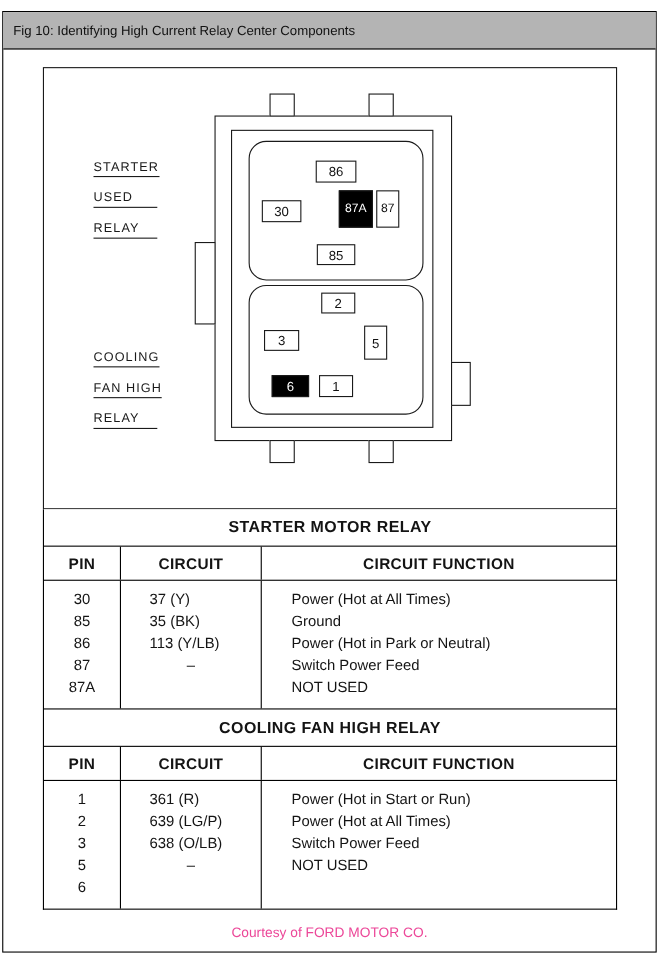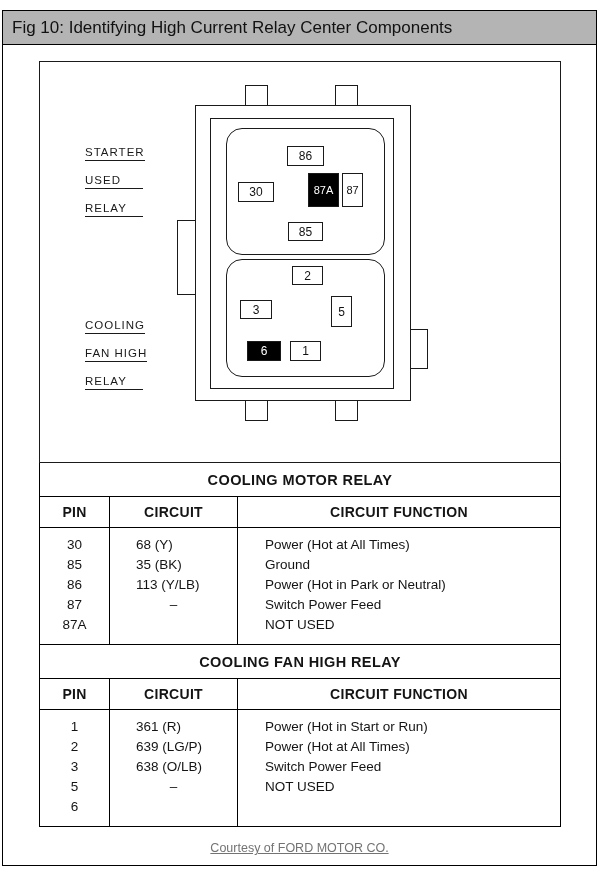--- a/index.html
+++ b/index.html
@@ -4,21 +4,21 @@
 <style>
   * { box-sizing: border-box; margin: 0; padding: 0; }
   html, body { width: 601px; height: 882px; background: #ffffff; }
   body { font-family: "Liberation Sans", sans-serif; color: #141414; position: relative; }
 
   .page { position: absolute; left: 2px; top: 10px; width: 595px; height: 856px;
           border: 1px solid #000; background: #fff; }
 
   .title-bar { height: 34px; background: #b4b4b4; border-bottom: 1px solid #000;
                display: flex; align-items: center; padding-left: 9px;
-               font-size: 17px; color: #111; }
+               font-size: 12px; color: #111; }
 
   .content { position: relative; height: 820px; }
 
   
   .diagram-box { position: absolute; left: 36px; top: 16px; width: 522px; height: 402px;
                  border: 1px solid #1a1a1a; background: #fff; }
   .dg { position: absolute; border: 1px solid #1a1a1a; background: #fff; }
   .housing-outer  { left: 155px; top: 43px;  width: 216px; height: 296px; }
   .housing-inner  { left: 170px; top: 56px;  width: 184px; height: 271px; }
   .tab-tl { left: 205px; top: 23px;  width: 23px; height: 21px; }
@@ -66,21 +66,21 @@
   .tbl-body.b1 { border-bottom: 1px solid #000; }
   .tbl-body .col { padding: 7px 0 9px; font-size: 13.5px; }
   .col-pin { border-right: 1px solid #000; text-align: center; }
   .col-circuit { border-right: 1px solid #000; }
   .tbl-body .col > div { height: 20px; line-height: 20px; white-space: nowrap; }
   .col-circuit > div { padding-left: 26px; }
   .col-circuit > div.dash { padding-left: 0; text-align: center; }
   .col-func > div { padding-left: 27px; }
 
   .footer { position: absolute; left: 0; right: 0; bottom: 10px; text-align: center;
-            font-size: 12.5px; color: #737373; text-decoration: underline; }
+            font-size: 12.5px; color: #ec4899; }
 </style>
 </head>
 <body>
 
 <div class="page">
 
   <div class="title-bar">
     <span>Fig 10: Identifying High Current Relay Center Components</span>
   </div>
 
@@ -118,36 +118,36 @@
       </div>
       <div class="relay-label label-cooling">
         <span class="lbl-line">COOLING</span>
         <span class="lbl-line">FAN HIGH</span>
         <span class="lbl-line">RELAY</span>
       </div>
     </div>
 
     <div class="table-section">
 
-      <div class="tbl-title">COOLING MOTOR RELAY</div>
+      <div class="tbl-title">STARTER MOTOR RELAY</div>
       <div class="tbl-head">
         <div class="th th-pin">PIN</div>
         <div class="th th-circuit">CIRCUIT</div>
         <div class="th th-func">CIRCUIT FUNCTION</div>
       </div>
       <div class="tbl-body b1">
         <div class="col col-pin">
           <div>30</div>
           <div>85</div>
           <div>86</div>
           <div>87</div>
           <div>87A</div>
         </div>
         <div class="col col-circuit">
-          <div>68 (Y)</div>
+          <div>37 (Y)</div>
           <div>35 (BK)</div>
           <div>113 (Y/LB)</div>
           <div class="dash">–</div>
         </div>
         <div class="col col-func">
           <div>Power (Hot at All Times)</div>
           <div>Ground</div>
           <div>Power (Hot in Park or Neutral)</div>
           <div>Switch Power Feed</div>
           <div>NOT USED</div>

